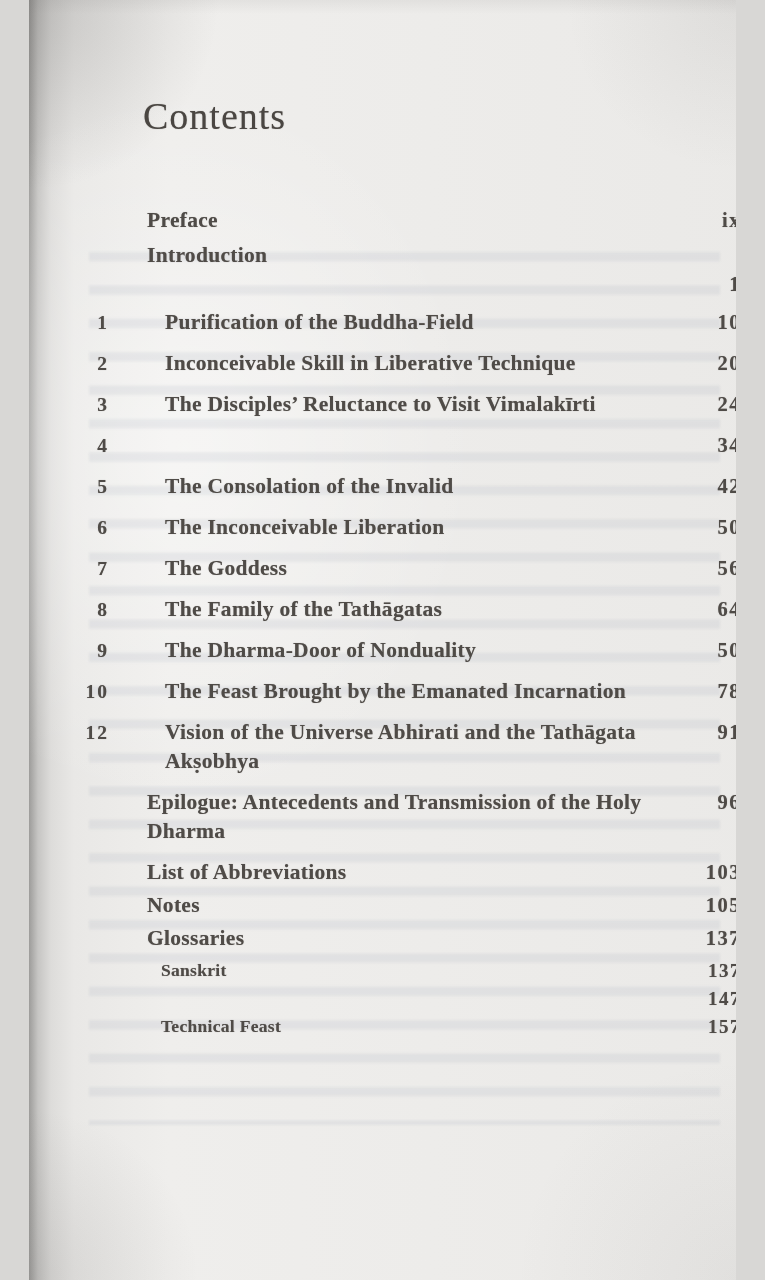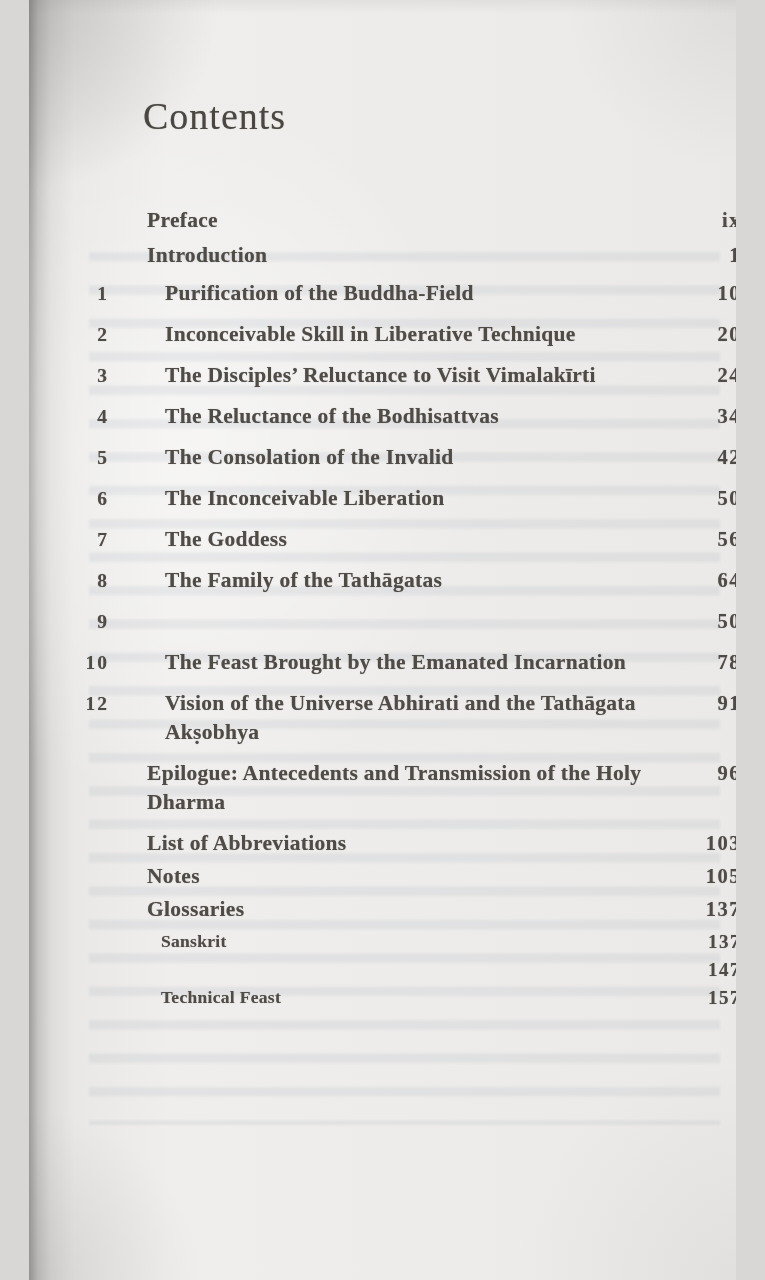--- a/index.html
+++ b/index.html
@@ -33,21 +33,21 @@
     color:#4a4642;
     text-shadow:0 0 1px rgba(74,70,66,0.45);
   }
   .toc{
     position:absolute;left:54px;top:206px;width:658px;
     color:#4f4b47;
     text-shadow:0 0 0.8px rgba(79,75,71,0.5);
   }
   .row{display:flex;align-items:flex-start;margin-bottom:12px;font-weight:bold;}
   .row.fm{margin-bottom:6px;}
-  .row.fm2{margin-bottom:9px;}
+  .row.fm2{margin-bottom:9px;flex-direction:column;}
   .row.bm{margin-bottom:4px;gap:48px;}
   .row.sub{margin-bottom:1px;}
   .num{
     width:26px;flex:0 0 26px;text-align:right;
     font-size:19.5px;line-height:29px;letter-spacing:2px;
   }
   .title{
     flex:1;margin-left:56px;
     font-size:21.5px;line-height:29px;letter-spacing:0.3px;
     padding-right:26px;
@@ -90,21 +90,20 @@
       <span class="title">Inconceivable Skill in Liberative Technique</span>
       <span class="pg">20</span>
     </div>
     <div class="row">
       <span class="num">3</span>
       <span class="title">The Disciples’ Reluctance to Visit Vimalakīrti</span>
       <span class="pg">24</span>
     </div>
     <div class="row">
       <span class="num">4</span>
-      <span class="title">The Reluctance of the Bodhisattvas</span>
       <span class="pg">34</span>
     </div>
     <div class="row">
       <span class="num">5</span>
       <span class="title">The Consolation of the Invalid</span>
       <span class="pg">42</span>
     </div>
     <div class="row">
       <span class="num">6</span>
       <span class="title">The Inconceivable Liberation</span>
@@ -115,20 +114,21 @@
       <span class="title">The Goddess</span>
       <span class="pg">56</span>
     </div>
     <div class="row">
       <span class="num">8</span>
       <span class="title">The Family of the Tathāgatas</span>
       <span class="pg">64</span>
     </div>
     <div class="row">
       <span class="num">9</span>
+      <span class="title">The Dharma-Door of Nonduality</span>
       <span class="pg">50</span>
     </div>
     <div class="row">
       <span class="num">10</span>
       <span class="title">The Feast Brought by the Emanated Incarnation</span>
       <span class="pg">78</span>
     </div>
     <div class="row">
       <span class="num">12</span>
       <span class="title">Vision of the Universe Abhirati and the Tathāgata Akṣobhya</span>

